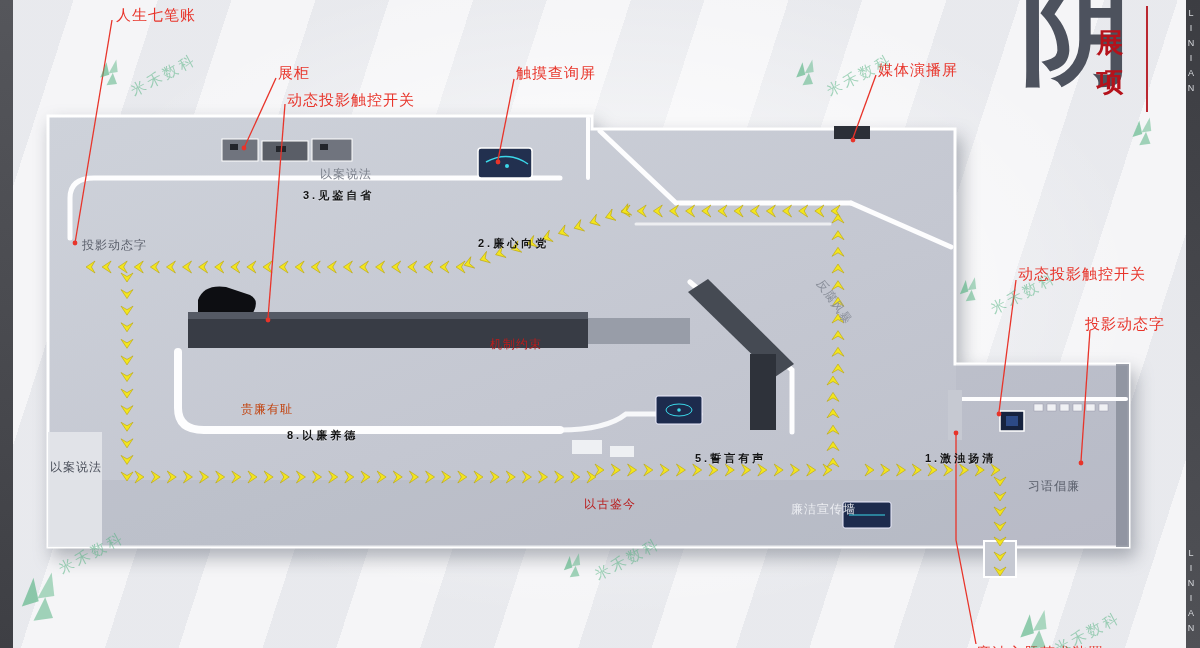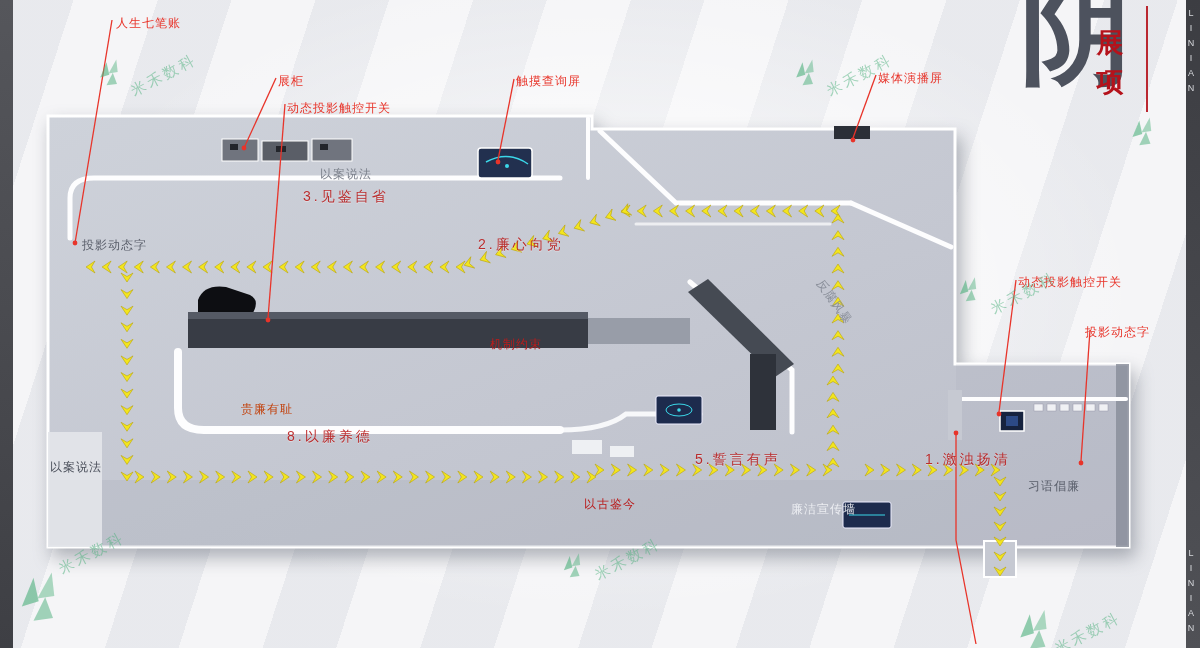--- a/index.html
+++ b/index.html
@@ -13,22 +13,22 @@
     background:linear-gradient(180deg,#55565b,#3e3f44);}
   .strip-right{position:absolute;left:1186px;top:0;width:14px;height:648px;
     background:linear-gradient(180deg,#3c3d42,#505156);}
   .linian{position:absolute;left:1186px;width:14px;color:#d8dade;font-size:9px;
     writing-mode:vertical-lr;text-orientation:upright;letter-spacing:5px;text-align:center;
     font-family:"Liberation Sans",sans-serif;}
   .plan-svg{position:absolute;left:0;top:0;}
   .floor{filter:drop-shadow(5px 9px 9px rgba(85,90,105,.45));}
   .leaders path{stroke:var(--accent-red);stroke-width:1.3;fill:none;}
   .leaders circle{fill:var(--accent-red);}
-  .callout{position:absolute;color:var(--accent-red);font-size:12px;letter-spacing:1px;white-space:nowrap;margin-top:9px;}
-  .zone{position:absolute;color:#b91c1c;font-size:14px;font-weight:normal;letter-spacing:3px;
+  .callout{position:absolute;color:var(--accent-red);font-size:15px;letter-spacing:1px;white-space:nowrap;}
+  .zone{position:absolute;color:#000000;font-size:11px;font-weight:bold;letter-spacing:3px;
     white-space:nowrap;opacity:.9;text-shadow:0 1px 0 rgba(255,255,255,.4);}
   .flabel{position:absolute;font-size:12px;letter-spacing:1px;white-space:nowrap;}
   .big-char{position:absolute;left:1020px;top:-24px;font-family:"DejaVu Serif",serif;
     font-size:112px;font-weight:bold;color:#454a56;opacity:.95;line-height:1;}
   .title-vert{position:absolute;left:1094px;top:24px;width:32px;color:var(--title-red);
     font-size:27px;font-weight:bold;text-align:center;line-height:1.45;}
   .red-rule{position:absolute;left:1146px;top:6px;width:2px;height:106px;
     background:var(--title-red);opacity:.9;}
   .wm{position:absolute;color:var(--logo-green);opacity:.5;font-size:15px;letter-spacing:3px;
     transform:rotate(-28deg);white-space:nowrap;}

